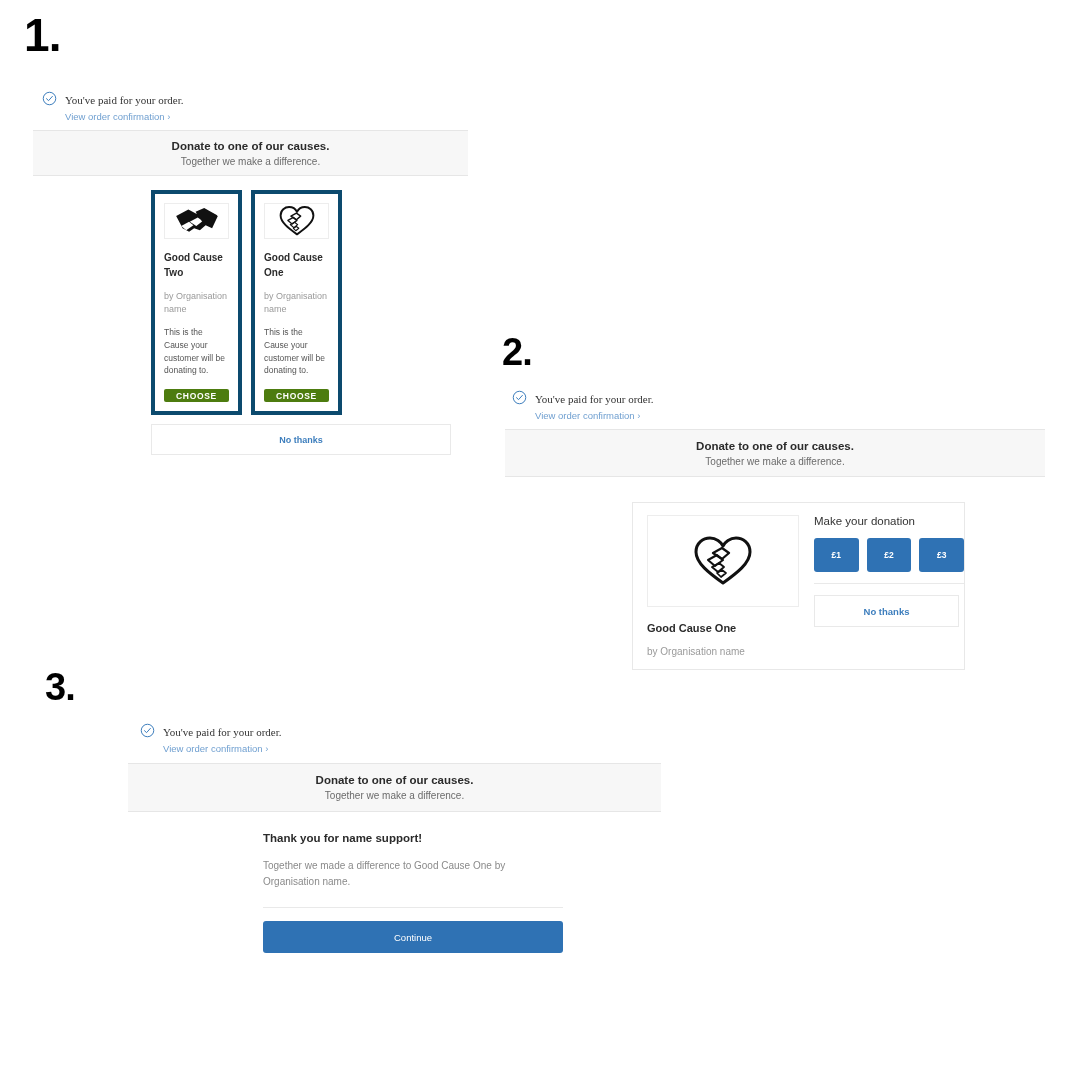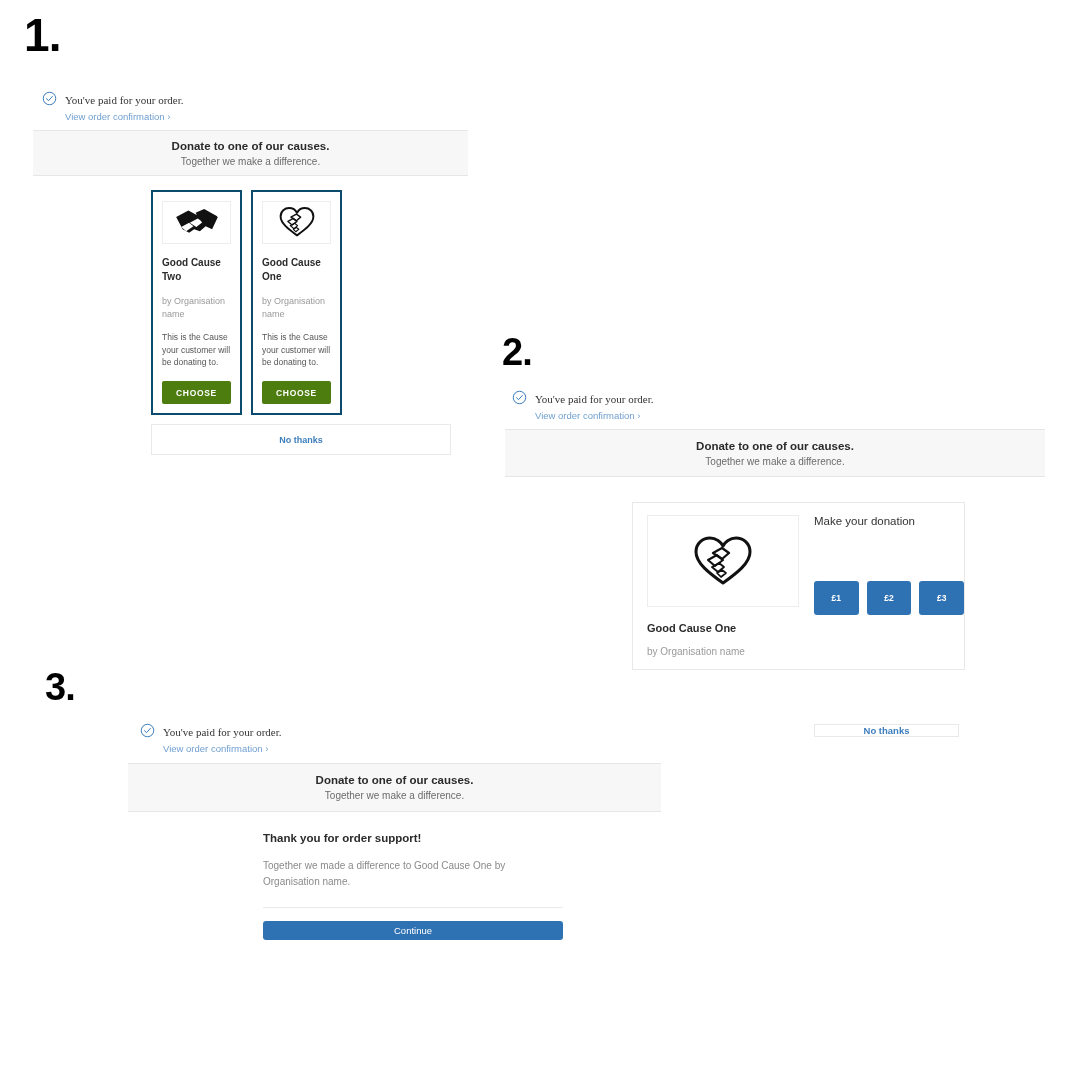--- a/index.html
+++ b/index.html
@@ -45,21 +45,21 @@
     text-align: center;
     box-sizing: border-box;
   }
   .banner-title { font-weight: 700; color: #2b2b2b; }
   .banner-sub { color: #6b6b6b; }
 
   
   .cards-row { display: flex; }
   .cause-card {
     background: #ffffff;
-    border: 2px solid #0c4a6e;
+    border: 4px solid #0c4a6e;
     box-sizing: border-box;
     display: flex;
     flex-direction: column;
   }
   .cause-thumb {
     border: 1px solid #ededed;
     box-sizing: border-box;
     display: flex;
     align-items: center;
     justify-content: center;
@@ -243,21 +243,21 @@
           <path d="M22 20 L31 15 L38 20 L31 26 Z" fill="none" stroke="#111111" stroke-width="2.3" stroke-linejoin="round"></path>
           <path d="M17 27 L26 22 L32 27 L24 33 Z" fill="none" stroke="#111111" stroke-width="2.1" stroke-linejoin="round"></path>
           <path d="M21 34 L28 30 L33 34 L27 39 Z" fill="none" stroke="#111111" stroke-width="1.9" stroke-linejoin="round"></path>
           <path d="M26 40 L31 37 L35 40 L30 44 Z" fill="none" stroke="#111111" stroke-width="1.7" stroke-linejoin="round"></path>
         </svg>
       </div>
       <div class="cause-name" style="font-size:11px; margin-top:15px;">Good Cause One</div>
       <div class="cause-org" style="font-size:10px; margin-top:12px;">by Organisation name</div>
     </div>
 
-    <div class="donate-right" style="margin-left:15px; width:150px;gap:43px;">
+    <div class="donate-right" style="margin-left:15px; width:150px;">
       <div class="donate-heading" style="font-size:11.5px;">Make your donation</div>
       <div class="amount-row" style="margin-top:11px; gap:8px;">
         <button class="amt-btn" style="width:45px; height:34px; font-size:8.5px;">£1</button>
         <button class="amt-btn" style="width:45px; height:34px; font-size:8.5px;">£2</button>
         <button class="amt-btn" style="width:45px; height:34px; font-size:8.5px;">£3</button>
       </div>
       <div class="thin-rule" style="margin-top:11px;"></div>
       <div class="no-thanks-box" style="margin-top:11px; width:145px; height:32px;">
         <span style="font-size:9.5px; font-weight:600;">No thanks</span>
       </div>
@@ -281,18 +281,18 @@
       <a class="paid-link" href="#" style="font-size:9.5px; margin-top:3px;">View order confirmation ›</a>
     </span>
   </div>
 
   <div class="banner" style="position:absolute; left:88px; top:103px; width:533px; height:49px; padding-top:10px;">
     <div class="banner-title" style="font-size:11.5px;">Donate to one of our causes.</div>
     <div class="banner-sub" style="font-size:10px; margin-top:4px;">Together we make a difference.</div>
   </div>
 
   <div style="position:absolute; left:223px; top:172px; width:300px;">
-    <div class="ty-title" style="font-size:11.5px;">Thank you for order support!</div>
+    <div class="ty-title" style="font-size:11.5px;">Thank you for name support!</div>
     <div class="ty-note" style="font-size:10px; margin-top:14px; line-height:1.55;">Together we made a difference to Good Cause One by Organisation name.</div>
     <div class="thin-rule" style="margin-top:18px;"></div>
-    <button class="btn-continue" style="margin-top:13px; width:300px; height:19px; font-size:9.5px;">Continue</button>
+    <button class="btn-continue" style="margin-top:13px; width:300px; height:32px; font-size:9.5px;">Continue</button>
   </div>
 </div>
 
 </body></html>

